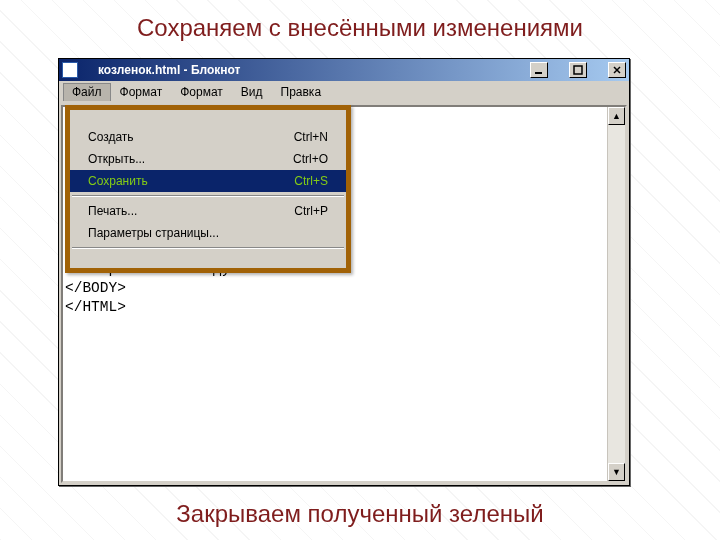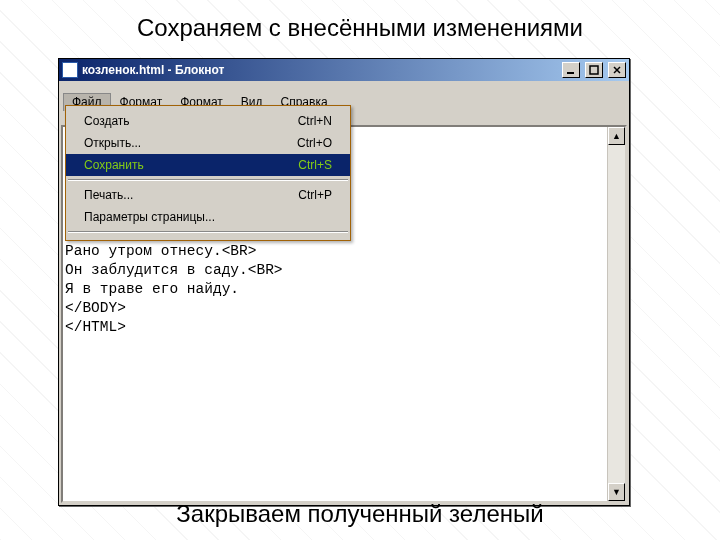--- a/index.html
+++ b/index.html
@@ -11,41 +11,41 @@
     background:
       repeating-linear-gradient(45deg, #f5f5f5 0, #f5f5f5 1px, #fff 1px, #fff 22px),
       repeating-linear-gradient(-45deg, #f5f5f5 0, #f5f5f5 1px, transparent 1px, transparent 22px);
     position: relative;
   }
   .heading {
     position: absolute;
     left: 0; right: 0;
     text-align: center;
     font-size: 24px;
-    color: #000000;
+    color: #7f1d1d;
   }
   .heading.top { top: 14px; }
   .heading.bottom { top: 500px; }
 
   .window {
     position: absolute;
     left: 58px;
     top: 58px;
     width: 572px;
     background: #d4d0c8;
     border: 1px solid #000;
     box-shadow: 1px 1px 0 #666;
   }
   .titlebar {
     background: linear-gradient(to right, #0a246a, #a6caf0);
     height: 22px;
     display: flex;
     align-items: center;
     padding: 0 3px 0 3px;
-    gap: 4px;
+    gap: 20px;
   }
   .titlebar .app-icon {
     width: 16px; height: 16px;
     background: #fff;
     border: 1px solid #2a5aa8;
   }
   .titlebar .title {
     color: #fff;
     font-size: 12px;
     font-weight: bold;
@@ -67,44 +67,44 @@
     cursor: pointer;
     margin-left: 1px;
   }
   .winbtn svg { width: 10px; height: 10px; }
 
   .menubar {
     display: flex;
     background: #d4d0c8;
     font-family: Tahoma, Arial, sans-serif;
     font-size: 12px;
-    padding: 12px 4px;
+    padding: 2px 4px;
   }
   .menubar .menu-item {
     padding: 2px 9px;
     cursor: pointer;
   }
   .menubar .menu-item.open {
     background: #b8b4ac;
     border: 1px solid #888;
     border-bottom: none;
     padding: 1px 8px 2px 8px;
   }
 
   .dropdown {
     position: absolute;
     left: 6px;
     top: 46px;
     width: 286px;
     background: #d4d0c8;
-    border: 1px solid #a16207;
+    border: 5px solid #a16207;
     box-shadow: 2px 2px 3px rgba(0,0,0,0.3);
     font-family: Tahoma, Arial, sans-serif;
     font-size: 12px;
-    padding: 4px 0;
+    padding: 16px 0;
     z-index: 10;
   }
   .drop-item {
     display: flex;
     justify-content: space-between;
     padding: 4px 18px;
     cursor: pointer;
   }
   .drop-item.selected {
     background: #0a246a;
@@ -184,21 +184,21 @@
           <line x1="8" y1="2" x2="2" y2="8" stroke="#000" stroke-width="1.5"></line>
         </svg>
     </span>
   </div>
 
   <div class="menubar">
     <div class="menu-item open">Файл</div>
     <div class="menu-item">Формат</div>
     <div class="menu-item">Формат</div>
     <div class="menu-item">Вид</div>
-    <div class="menu-item">Справка</div>
+    <div class="menu-item">Правка</div>
   </div>
 
   <div class="content">
     <div class="textarea-wrap">
       <div class="textarea">&lt;HTML&gt;
 &lt;TITLE&gt;Козленок&lt;/TITLE&gt;
 &lt;BODY&gt;
 У меня живет козленок&lt;BR&gt;
 Я сама его пасу.&lt;BR&gt;
 Я козленка в сад зеленый&lt;BR&gt;

